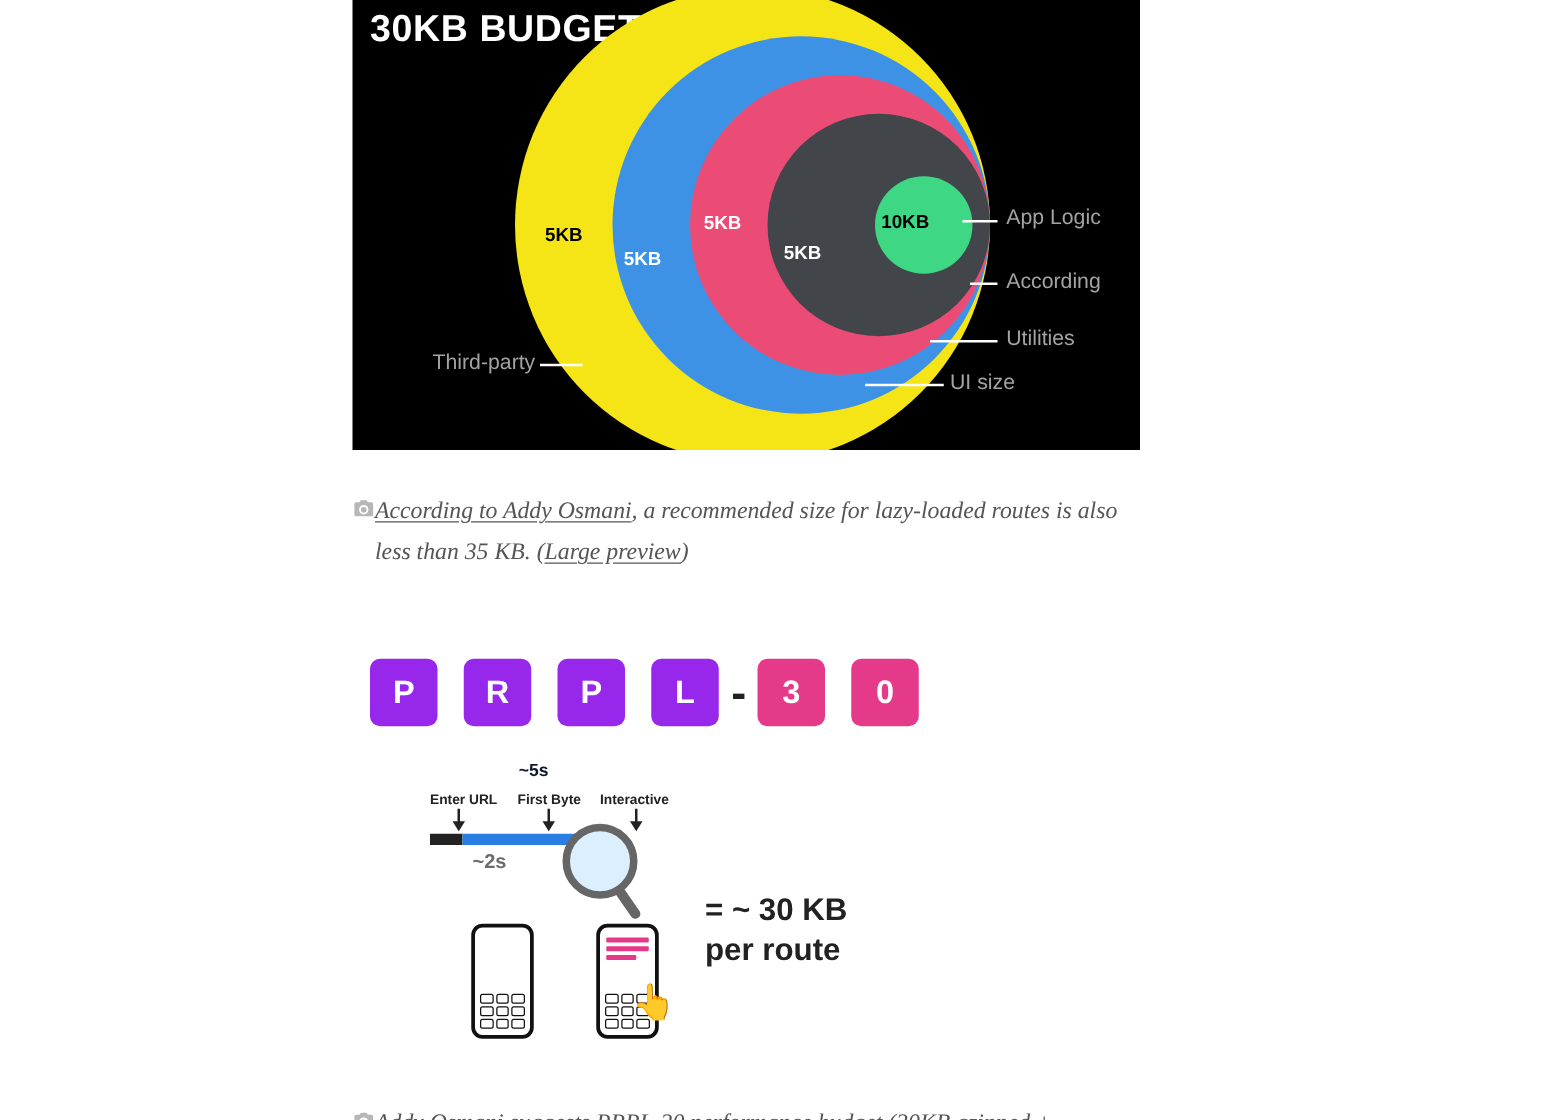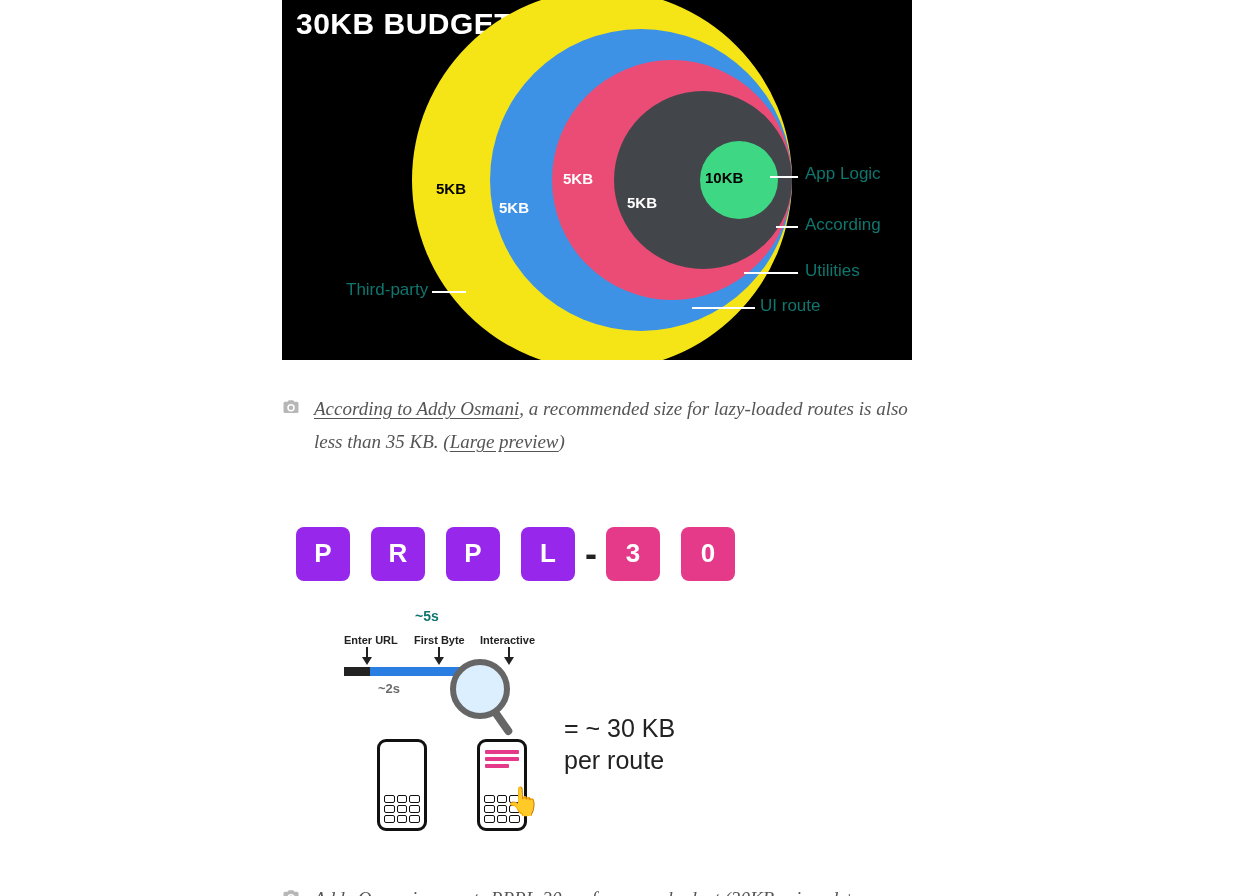--- a/index.html
+++ b/index.html
@@ -55,30 +55,29 @@
   }
   .ring-label.inv { color: #fff; }
 
   .callout-line {
     position: absolute;
     height: 1.5px;
     background: #fff;
   }
   .callout-text {
     position: absolute;
-    color: #0f766e;
+    color: #a3a3a3;
     font-size: 17px;
     font-weight: 400;
   }
 
   
   .caption-row {
     display: flex;
     align-items: flex-start;
-    gap: 14px;
     margin-top: 32px;
     margin-bottom: 48px;
   }
   .camera-icon {
     flex: 0 0 auto;
     width: 18px;
     height: 18px;
     color: #b7b7b7;
     margin-top: 6px;
   }
@@ -131,37 +130,37 @@
     color: #6b6b6b;
   }
   .prpl-headline .bold { color: #222; font-weight: 700; }
   .prpl-sub {
     position: absolute;
     left: 282px;
     top: 205px;
     font-size: 25px;
     line-height: 1.3;
     color: #222;
-    font-weight: 400;
+    font-weight: 700;
   }
 
   
   .tl-label { position: absolute; font-size: 11px; color: #222; font-weight: 600; text-align: center; }
-  .tl-5s { position: absolute; font-size: 14px; color: #0f766e; font-weight: 700; }
+  .tl-5s { position: absolute; font-size: 14px; color: #0f172a; font-weight: 700; }
   .v-arrow { position: absolute; width: 10px; height: 20px; }
   .v-arrow::before {
     content: ''; position: absolute; left: 4px; top: 0; width: 2px; height: 14px; background: #222;
   }
   .v-arrow::after {
     content: ''; position: absolute; left: 0; top: 10px; width: 0; height: 0;
     border-left: 5px solid transparent; border-right: 5px solid transparent; border-top: 8px solid #222;
   }
   .bar-black { position: absolute; height: 9px; background: #222; }
   .bar-blue  { position: absolute; height: 9px; background: #2a7de1; }
-  .tl-2s { position: absolute; font-size: 13px; color: #6b6b6b; font-weight: 600; }
+  .tl-2s { position: absolute; font-size: 16px; color: #6b6b6b; font-weight: 600; }
 
   
   .magnifier { position: absolute; }
   .mag-circle {
     width: 60px; height: 60px; border-radius: 50%;
     border: 6px solid #666; background: #dcefff;
   }
   .mag-handle {
     position: absolute; width: 8px; height: 30px; background: #666;
     transform: rotate(-35deg); left: 48px; top: 48px; border-radius: 4px;
@@ -207,21 +206,21 @@
     <div class="callout-line" style="left:488px; top:176px; width:28px;"></div>
     <div class="callout-text" style="left:523px; top:164px;">App Logic</div>
 
     <div class="callout-line" style="left:494px; top:226px; width:22px;"></div>
     <div class="callout-text" style="left:523px; top:215px;">According</div>
 
     <div class="callout-line" style="left:462px; top:272px; width:54px;"></div>
     <div class="callout-text" style="left:523px; top:261px;">Utilities</div>
 
     <div class="callout-line" style="left:410px; top:307px; width:63px;"></div>
-    <div class="callout-text" style="left:478px; top:296px;">UI route</div>
+    <div class="callout-text" style="left:478px; top:296px;">UI size</div>
 
     <div class="callout-text" style="left:64px; top:280px;">Third-party</div>
     <div class="callout-line" style="left:150px; top:291px; width:34px;"></div>
   </div>
 
   <div class="caption-row">
     <svg class="camera-icon" viewBox="0 0 24 24" fill="currentColor">
       <path d="M9 3l-1.5 2H4a2 2 0 0 0-2 2v11a2 2 0 0 0 2 2h16a2 2 0 0 0 2-2V7a2 2 0 0 0-2-2h-3.5L15 3H9zm3 5a5 5 0 1 1 0 10 5 5 0 0 1 0-10zm0 2a3 3 0 1 0 0 6 3 3 0 0 0 0-6z"></path>
     </svg>
     <p class="caption-text">

